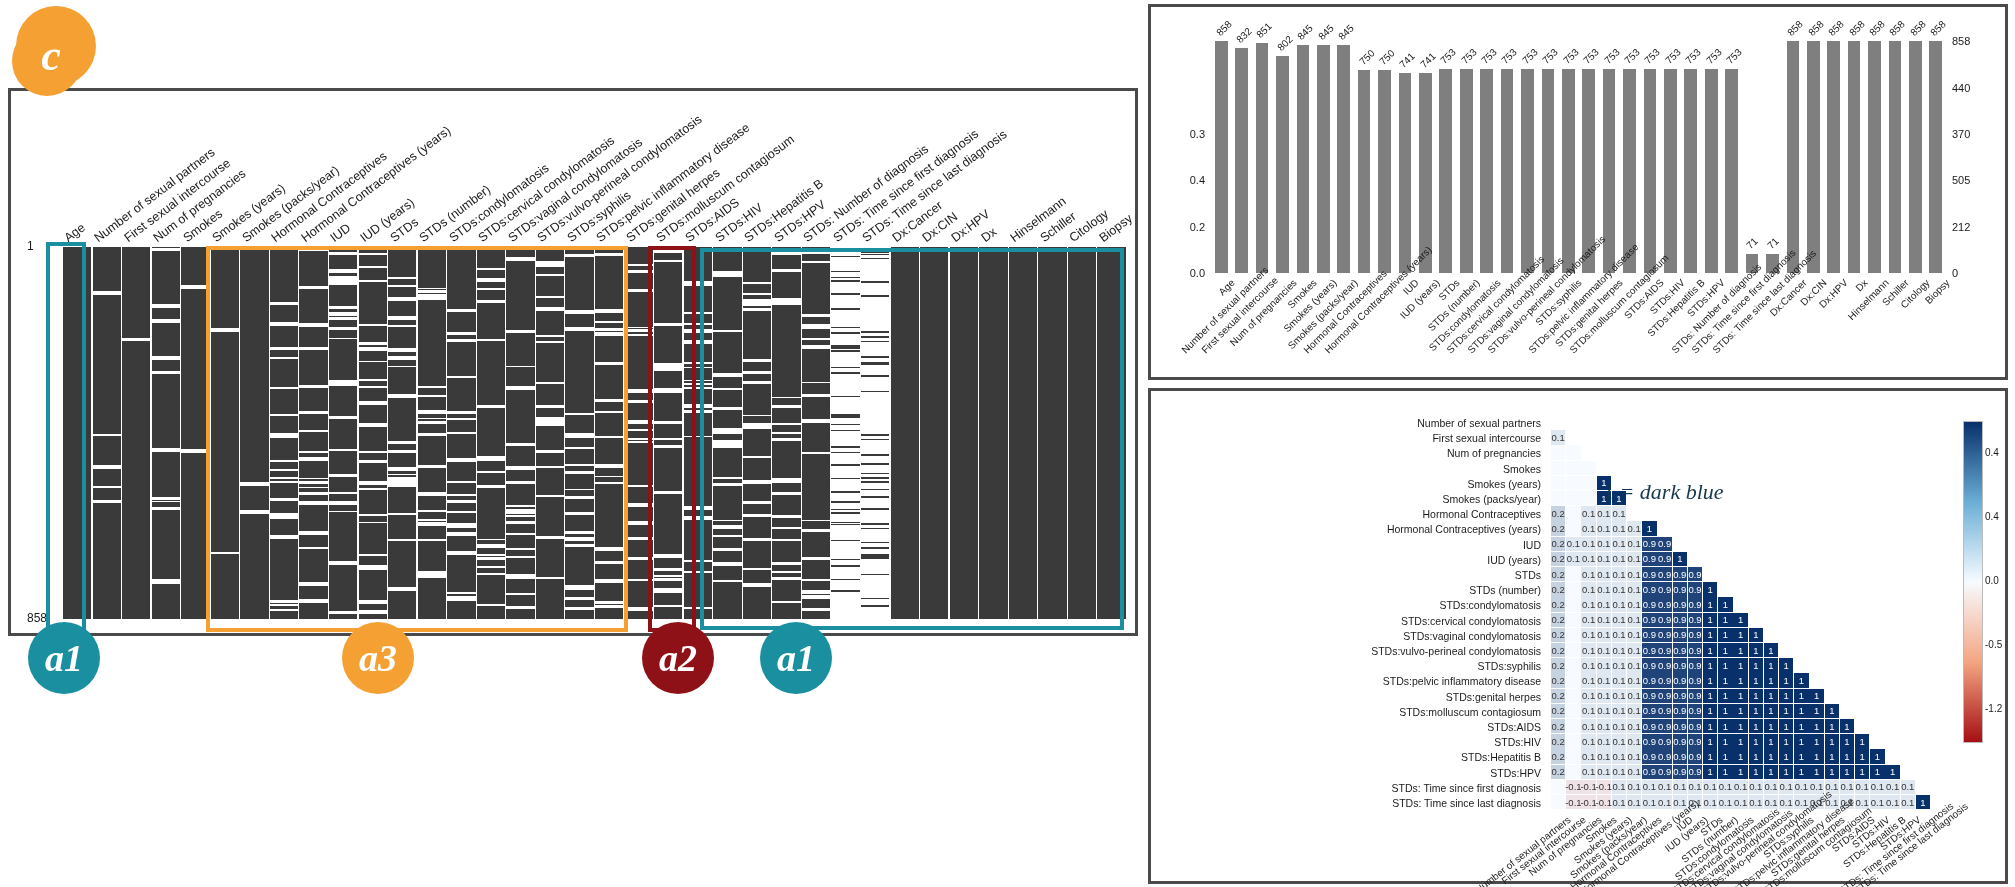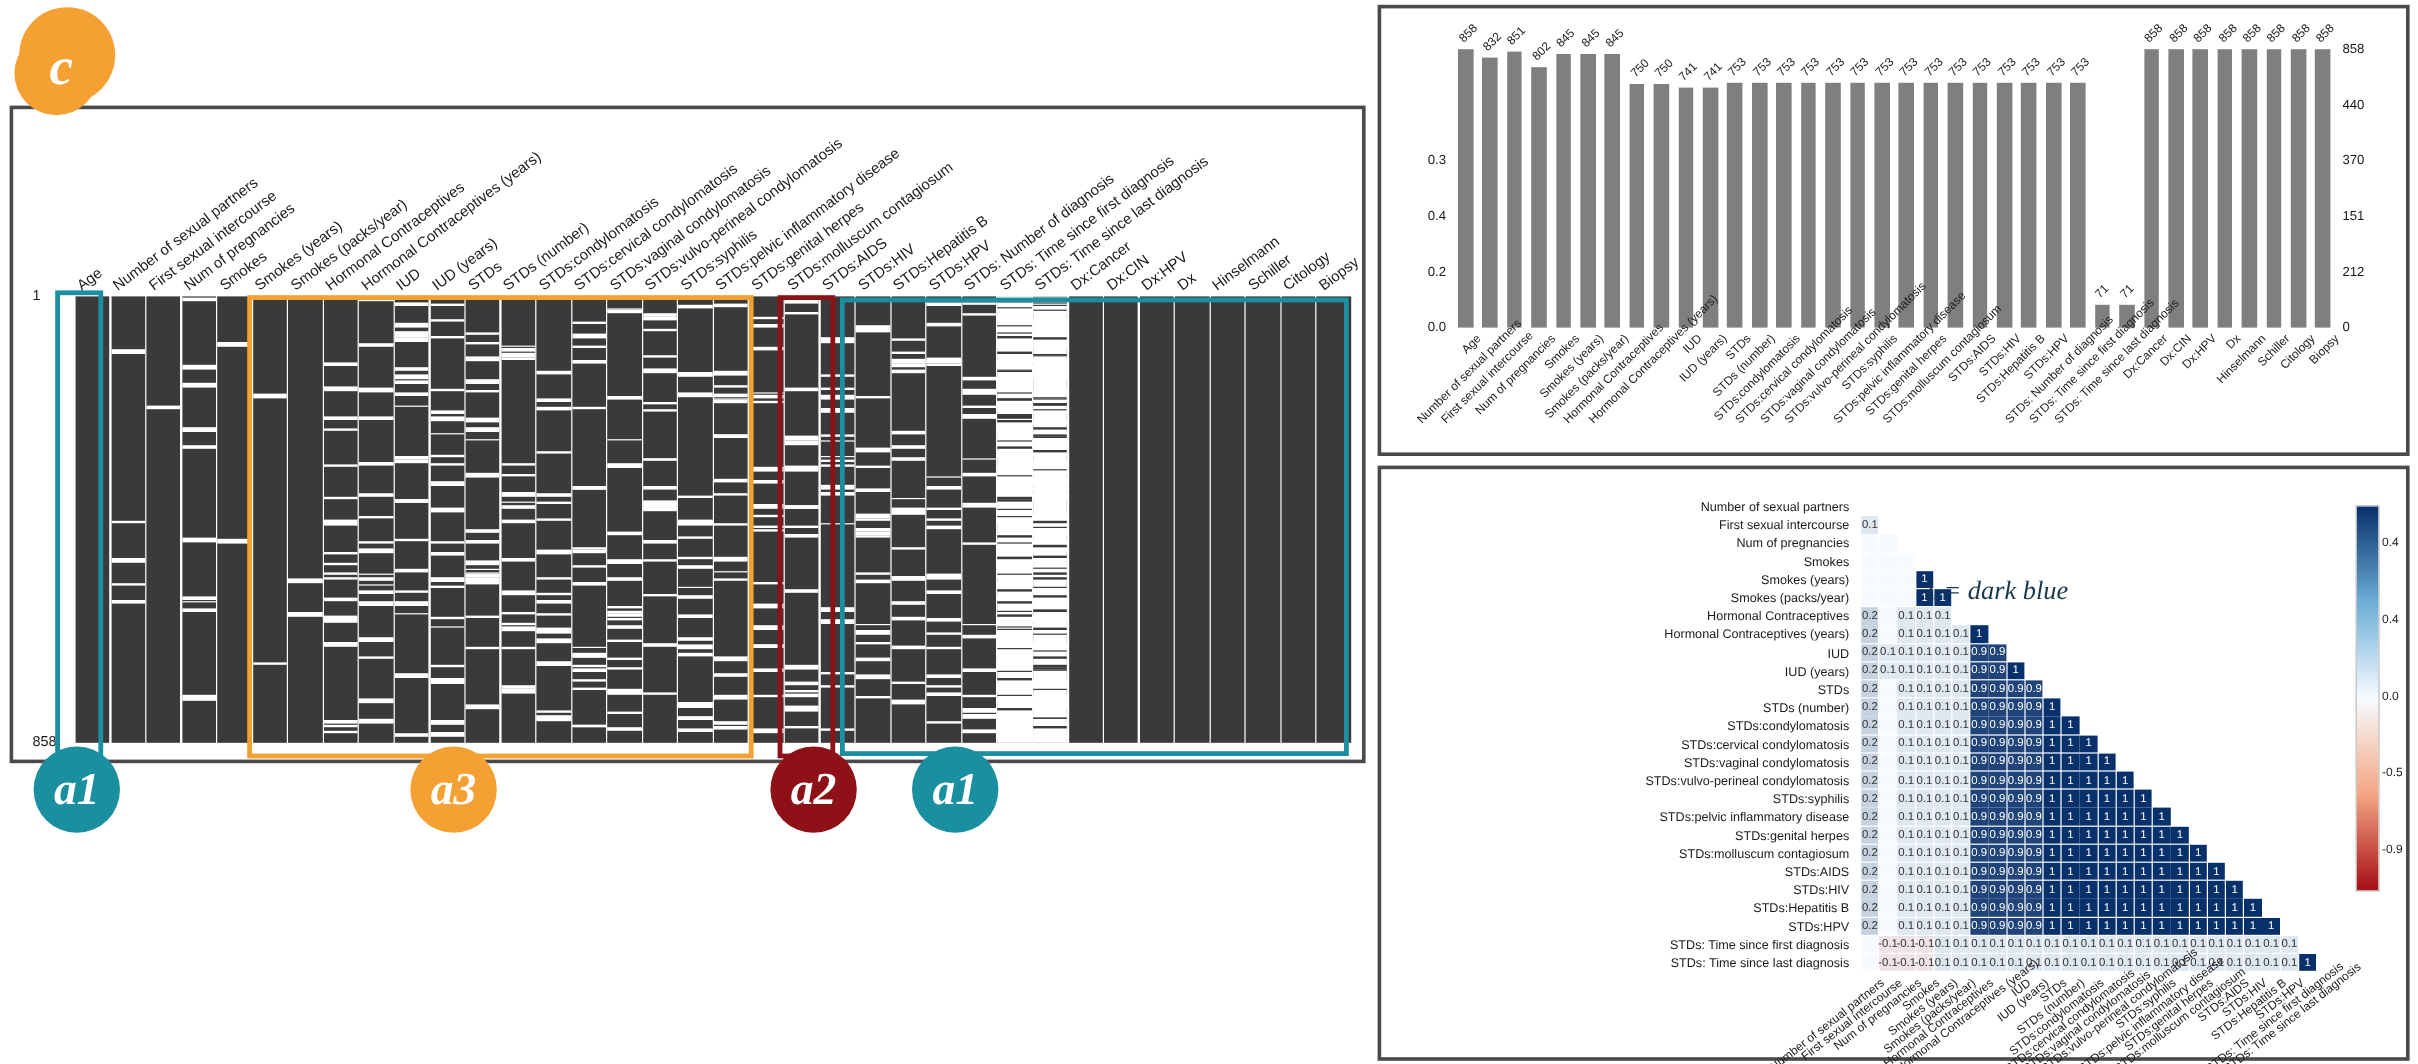--- a/index.html
+++ b/index.html
@@ -1039,21 +1039,21 @@
     </div>
   <div id="b-left-axis">
       <div class="b-ytickL" style="top: 260px;">0.0</div>
       <div class="b-ytickL" style="top: 213.6px;">0.2</div>
       <div class="b-ytickL" style="top: 167.2px;">0.4</div>
       <div class="b-ytickL" style="top: 120.8px;">0.3</div>
     </div>
   <div id="b-right-axis">
       <div class="b-ytickR" style="left: 801px; top: 260px;">0</div>
       <div class="b-ytickR" style="left: 801px; top: 213.762px;">212</div>
-      <div class="b-ytickR" style="left: 801px; top: 167.254px;">151</div>
+      <div class="b-ytickR" style="left: 801px; top: 167.254px;">505</div>
       <div class="b-ytickR" style="left: 801px; top: 121.016px;">370</div>
       <div class="b-ytickR" style="left: 801px; top: 74.5082px;">440</div>
       <div class="b-ytickR" style="left: 801px; top: 28px;">858</div>
     </div>
   <div id="b-xlabels">
       <div class="b-xlab" style="left: -21.625px; width: 100px; top: 270px;">Age</div>
       <div class="b-xlab" style="left: -1.20833px; width: 100px; top: 270px;">Number of sexual partners</div>
       <div class="b-xlab" style="left: 19.2083px; width: 100px; top: 270px;">First sexual intercourse</div>
       <div class="b-xlab" style="left: 39.625px; width: 100px; top: 270px;">Num of pregnancies</div>
       <div class="b-xlab" style="left: 60.0417px; width: 100px; top: 270px;">Smokes</div>
@@ -1474,17 +1474,17 @@
       <div class="ccollab" style="left: 644.8px; width: 120px; top: 423.2px;">STDs:HPV</div>
       <div class="ccollab" style="left: 660px; width: 120px; top: 423.2px;">STDs: Time since first diagnosis</div>
       <div class="ccollab" style="left: 675.2px; width: 120px; top: 423.2px;">STDs: Time since last diagnosis</div>
     </div>
   <div id="c-colorbar">
       <div class="cbar" style="left: 812px; top: 30px; width: 18px; height: 320px; background: linear-gradient(rgb(8, 48, 107), rgb(107, 174, 214), rgb(247, 251, 255), rgb(244, 165, 130), rgb(165, 15, 21)); border: 1px solid rgb(187, 187, 187);"></div>
       <div class="cbar-tick" style="left: 834px; top: 56px;">0.4</div>
       <div class="cbar-tick" style="left: 834px; top: 120px;">0.4</div>
       <div class="cbar-tick" style="left: 834px; top: 184px;">0.0</div>
       <div class="cbar-tick" style="left: 834px; top: 248px;">-0.5</div>
-      <div class="cbar-tick" style="left: 834px; top: 312px;">-0.9</div>
+      <div class="cbar-tick" style="left: 834px; top: 312px;">-1.2</div>
     </div>
   <div class="cnote" style="left:452px;top:88px;">1 = dark blue</div>
 </div>
 <div class="badge orange" id="c-badge">c</div>
 
 </body></html>

